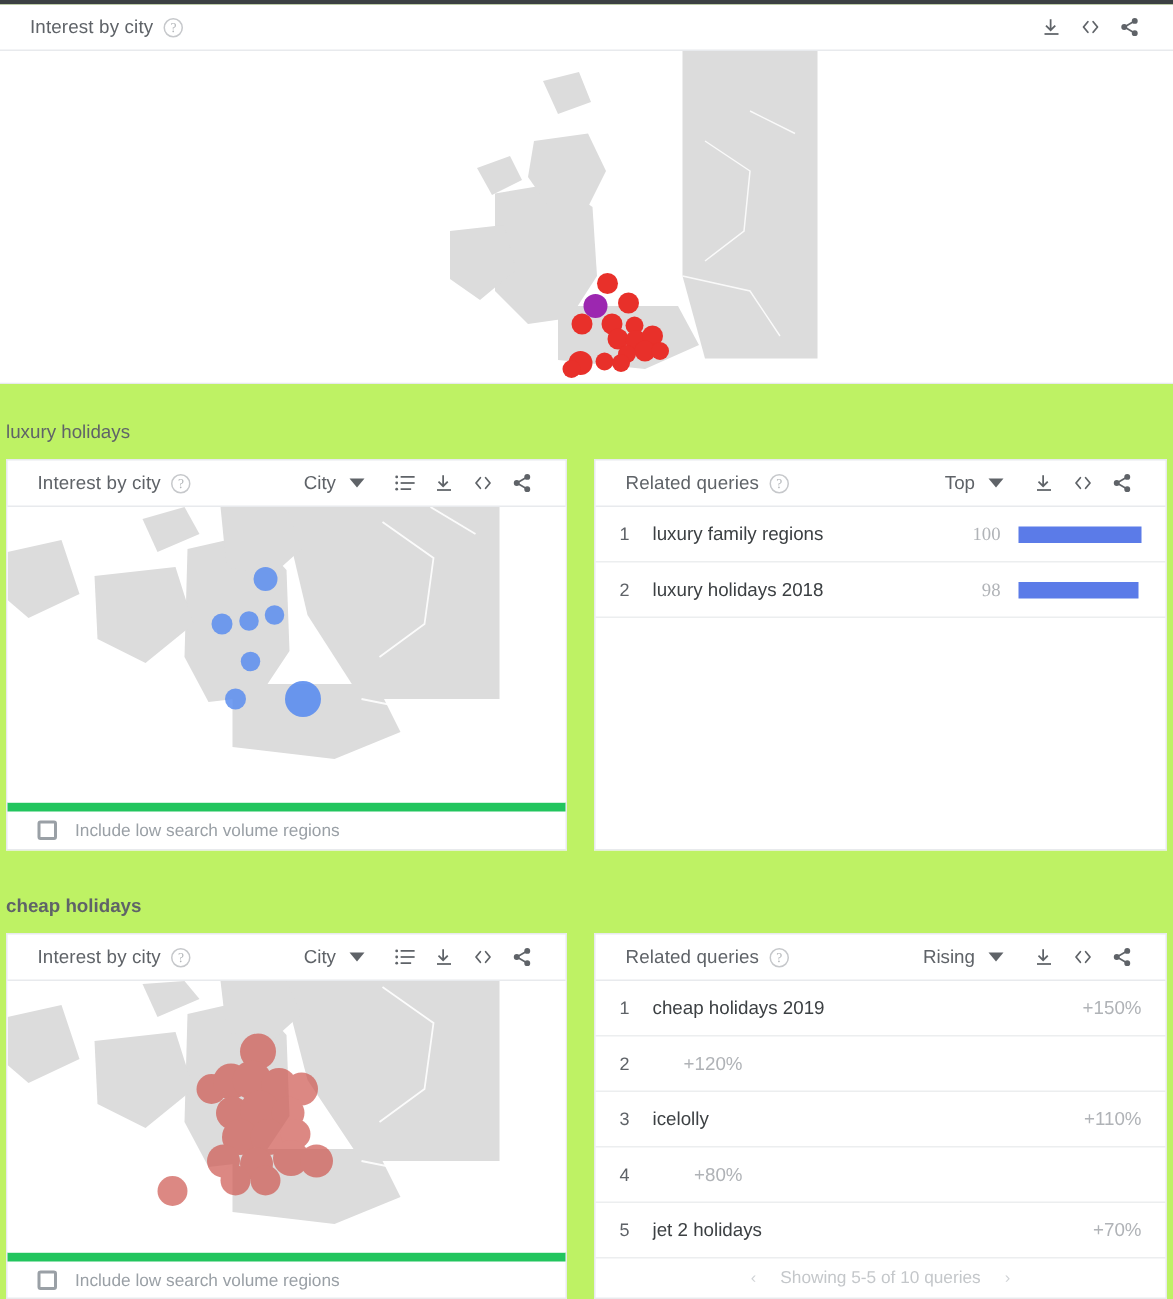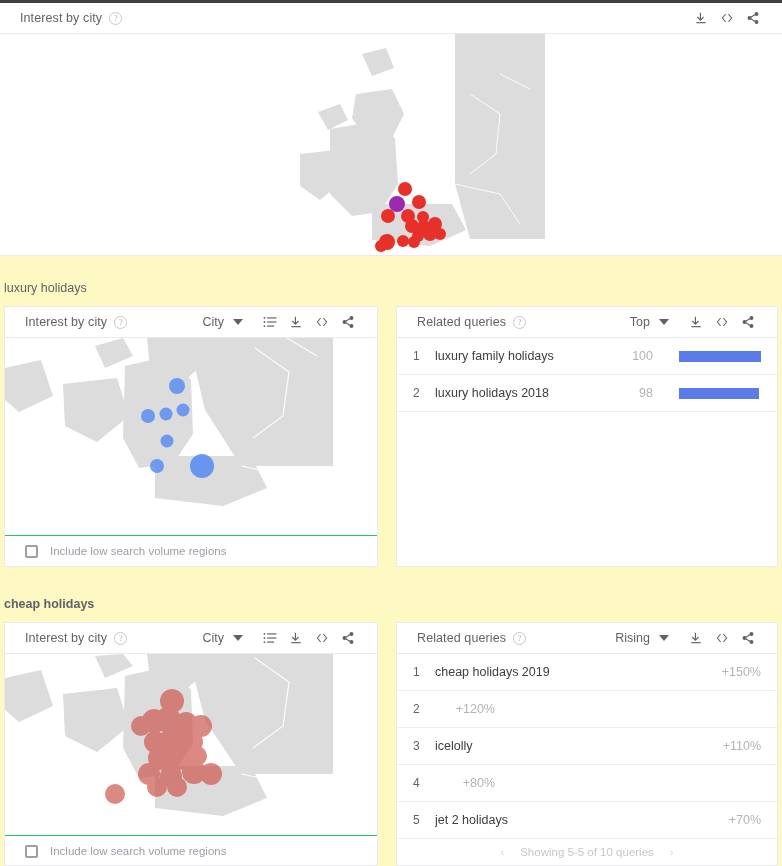--- a/index.html
+++ b/index.html
@@ -2,21 +2,21 @@
 <html><head>
 <meta charset="utf-8">
 <style>
   * { box-sizing: border-box; margin: 0; padding: 0; }
   html, body {
     width: 782px; height: 866px;
     background: #f5f5f5;
     font-family: "Liberation Sans", sans-serif;
     overflow: hidden;
   }
-  .page { position: relative; width: 782px; height: 866px; background: #fef9c3; }
+  .page { position: relative; width: 782px; height: 866px; background: #bef264; }
 
   .topstrip { position:absolute; top:0; left:0; width:782px; height:3px; background:#3c4043; }
 
   .card { background:#fff; border:1px solid #e8eaed; }
 
   
   .card-top {
     position:absolute; top:3px; left:0; width:782px; height:253px;
     border-left:none; border-right:none; border-top:none;
   }
@@ -59,40 +59,40 @@
   
   .card-left-2 { position:absolute; left:4px; top:306px; width:374px; height:261px; }
   .card-left-3 { position:absolute; left:4px; top:622px; width:374px; height:244px; }
 
   
   .card-right-2 { position:absolute; left:396px; top:306px; width:382px; height:261px; }
   .card-right-3 { position:absolute; left:396px; top:622px; width:382px; height:244px; }
 
   .cb-bar {
     height:31px; display:flex; align-items:center; padding:0 0 0 20px;
-    border-top:1px solid #22c55e;
+    border-top:6px solid #22c55e;
   }
   .cb-box {
     width:13px; height:13px; border:2px solid #9aa0a6; border-radius:2px;
     background:#fff; flex:none; cursor:pointer;
   }
   .cb-text { font-size:11.5px; color:#9aa0a6; margin-left:12px; white-space:nowrap; }
 
   
   .q-list { padding:0; }
   .q-row {
     display:flex; align-items:center; height:37px;
     border-bottom:1px solid #eceeef; padding:0 16px 0 16px;
     cursor:pointer;
   }
   .q-row:first-child { border-top:none; }
   .q-rank { width:22px; font-size:12px; color:#5f6368; flex:none; }
   .q-name { font-size:12.5px; color:#3c4043; flex:1 1 auto; white-space:nowrap; overflow:hidden; }
   .q-val  { font-size:12.5px; color:#b0b3b7; flex:none; text-align:right; }
-  .q-val-top { width:36px; margin-right:26px; }
+  .q-val-top { width:36px; margin-right:12px;font-family:Liberation Serif, serif; }
   .q-val-rising { width:60px; }
   .q-bar-track { width:82px; flex:none; }
   .q-bar { height:11px; background:#5b7be8; }
 
   .pager {
     display:flex; align-items:center; justify-content:center; gap:16px;
     height:26px; font-size:11.5px; color:#c4c7ca;
   }
   .pg-arrow { font-size:11px; color:#d0d3d6; cursor:pointer; }
 </style>
@@ -285,21 +285,21 @@
               <circle cx="18" cy="19" r="2.4" fill="#5f6368"></circle>
               <line x1="8.1" y1="10.8" x2="15.9" y2="6.2"></line>
               <line x1="8.1" y1="13.2" x2="15.9" y2="17.8"></line>
             </svg>
         </div>
       </div>
     </div>
     <div class="q-list">
         <div class="q-row">
           <span class="q-rank">1</span>
-          <span class="q-name">luxury family holidays</span>
+          <span class="q-name">luxury family regions</span>
           <span class="q-val q-val-top">100</span>
           <span class="q-bar-track">
             <span class="q-bar" style="display: block; width: 100%; background: rgb(91, 123, 232);"></span>
           </span>
         </div>
         <div class="q-row">
           <span class="q-rank">2</span>
           <span class="q-name">luxury holidays 2018</span>
           <span class="q-val q-val-top">98</span>
           <span class="q-bar-track">

